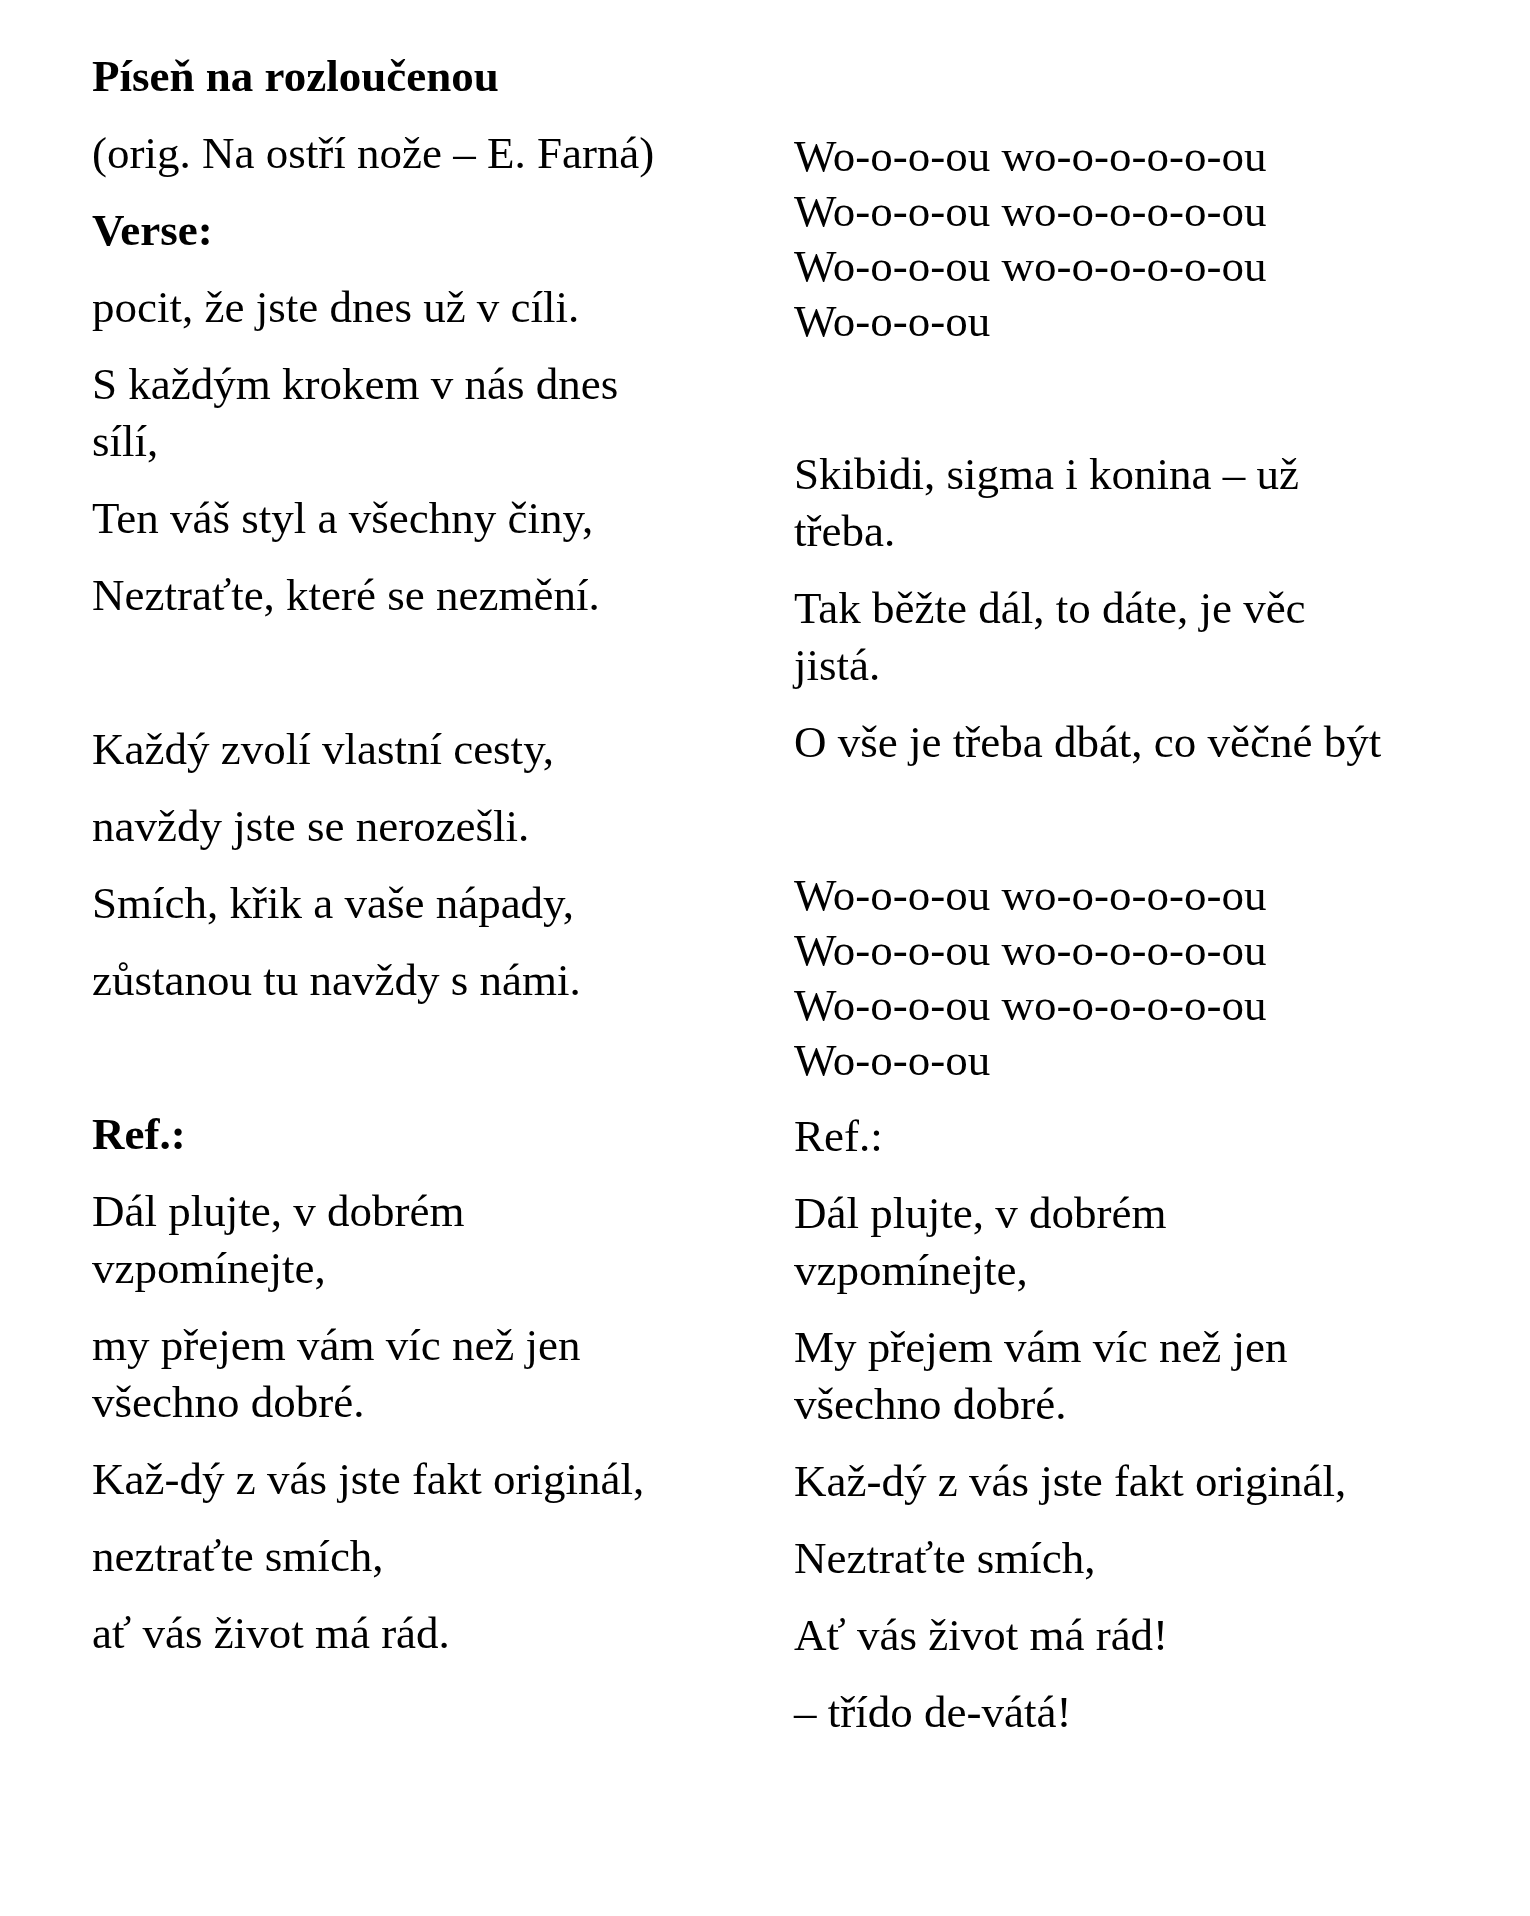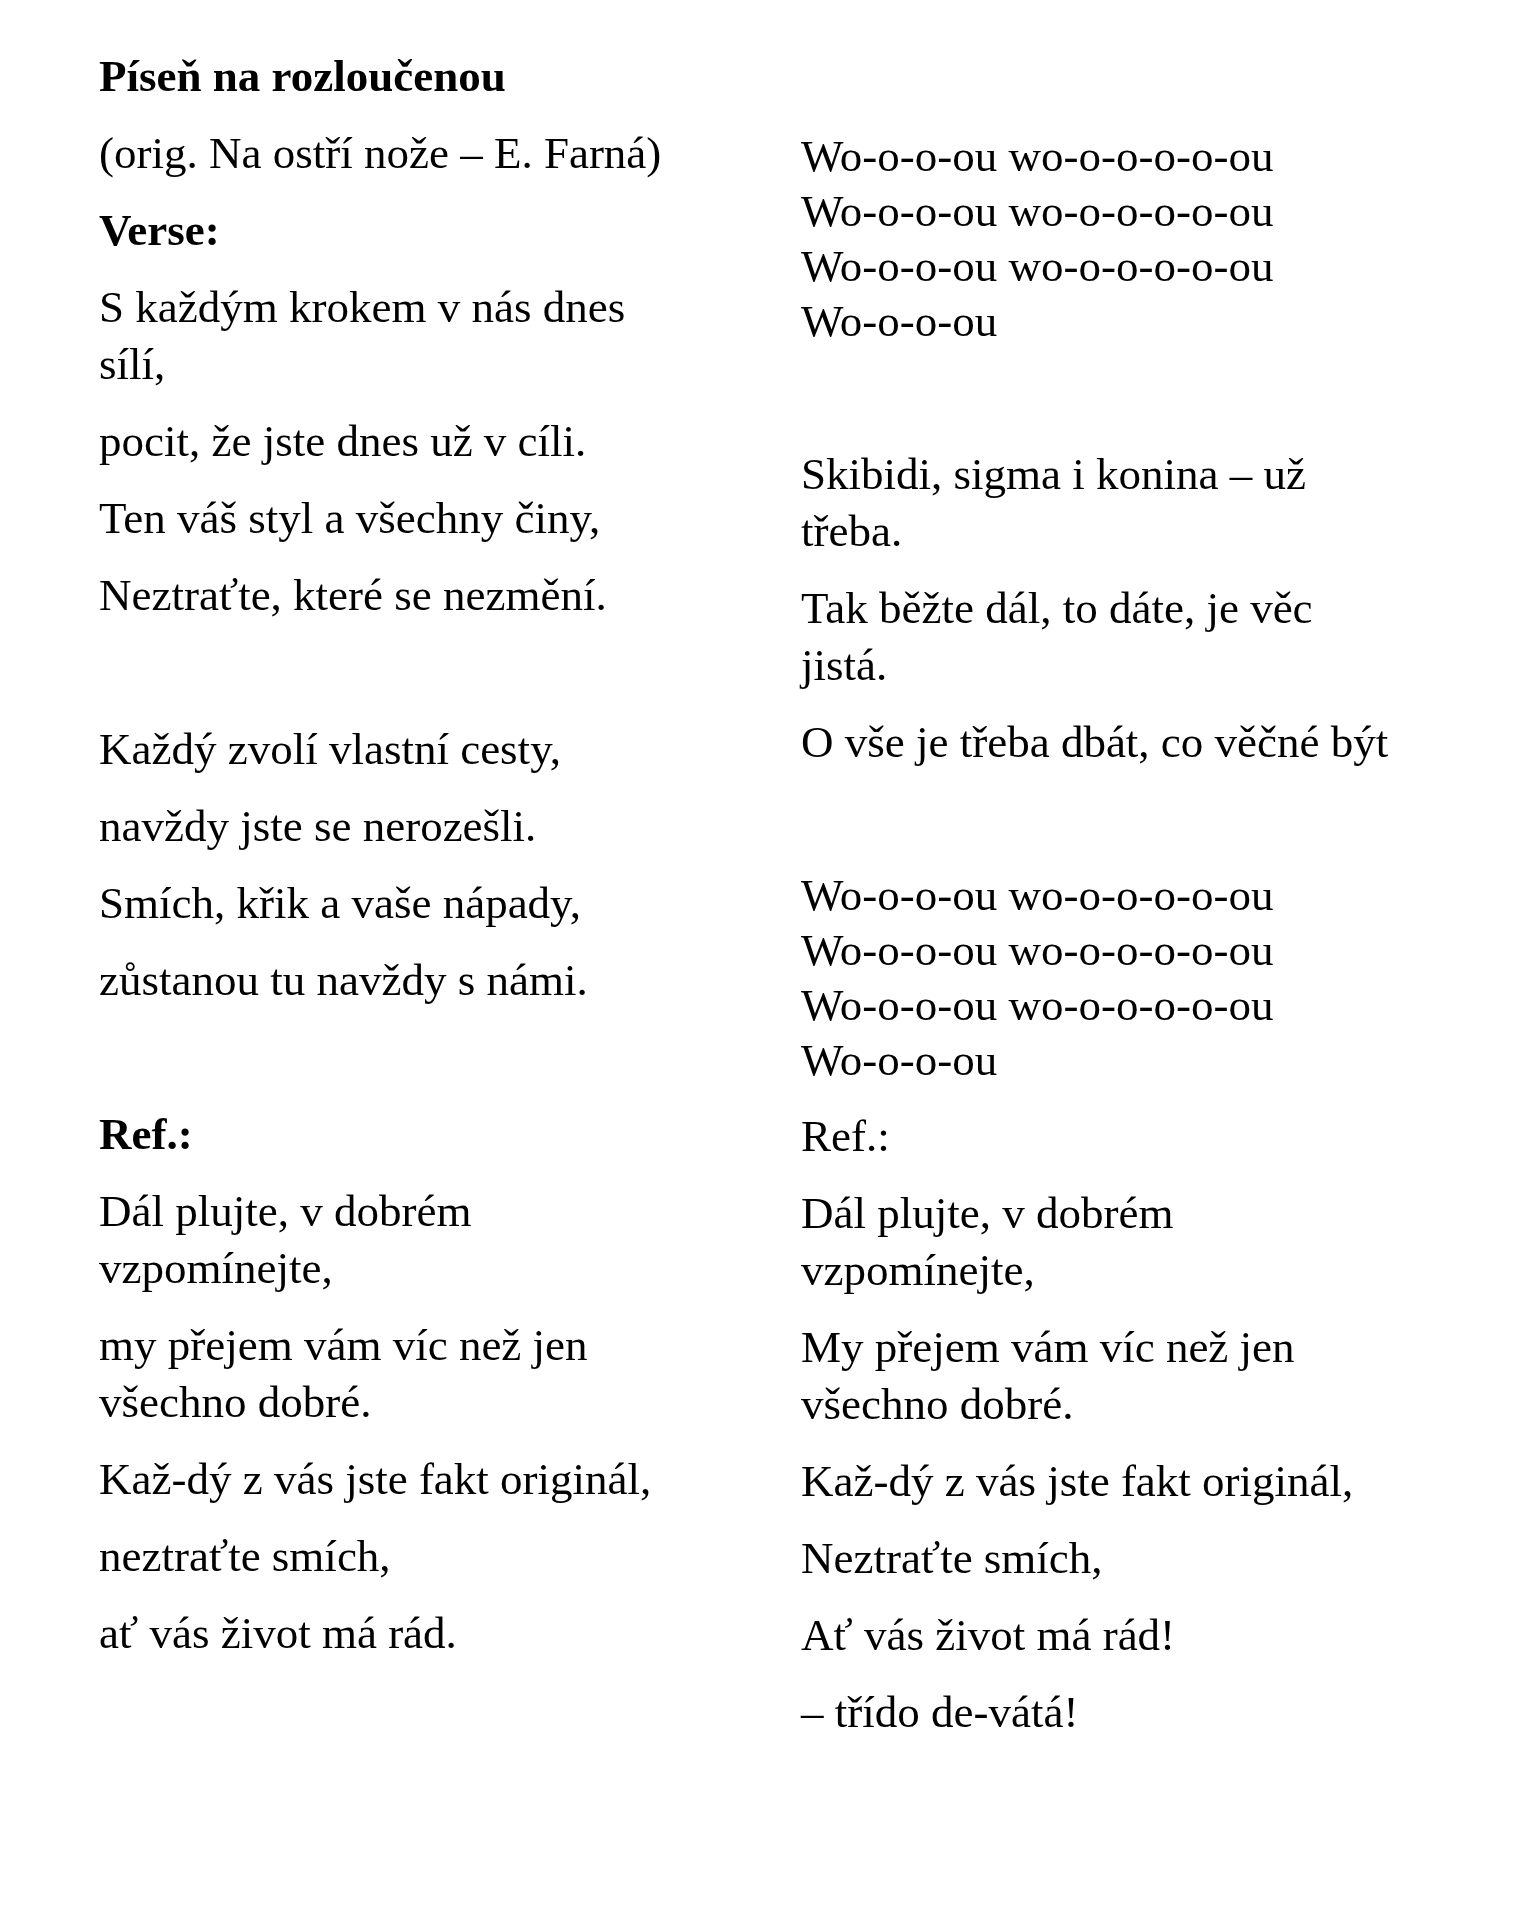--- a/index.html
+++ b/index.html
@@ -16,21 +16,21 @@
     font-family: "Liberation Serif", "DejaVu Serif", serif;
     font-size: 45px;
     overflow: hidden;
   }
   .col {
     position: absolute;
   }
   .col-left  { left: 92px;  top: 48px;  width: 648px; }
   .col-right { left: 794px; top: 129px; width: 720px; }
   .para {
-    margin: 0 0 20px 7px;
+    margin: 0 0 20px 0;
     line-height: 57px;
   }
   .para.wo {
     line-height: 55px;
   }
   .line { display: block; }
   .bold { font-weight: bold; }
   .blank {
     height: 57px;
     margin: 0 0 20px 0;
@@ -49,25 +49,25 @@
 
     <p class="para">
       <span class="line">(orig. Na ostří nože – E. Farná)</span>
     </p>
 
     <p class="para bold">
       <span class="line">Verse:</span>
     </p>
 
     <p class="para">
+      <span class="line">pocit, že jste dnes už v cíli.</span>
+    </p>
+    <p class="para">
       <span class="line">S každým krokem v nás dnes</span>
       <span class="line">sílí,</span>
-    </p>
-    <p class="para">
-      <span class="line">pocit, že jste dnes už v cíli.</span>
     </p>
     <p class="para">
       <span class="line">Ten váš styl a všechny činy,</span>
     </p>
     <p class="para">
       <span class="line">Neztraťte, které se nezmění.</span>
     </p>
 
     <div class="blank"></div>
 

